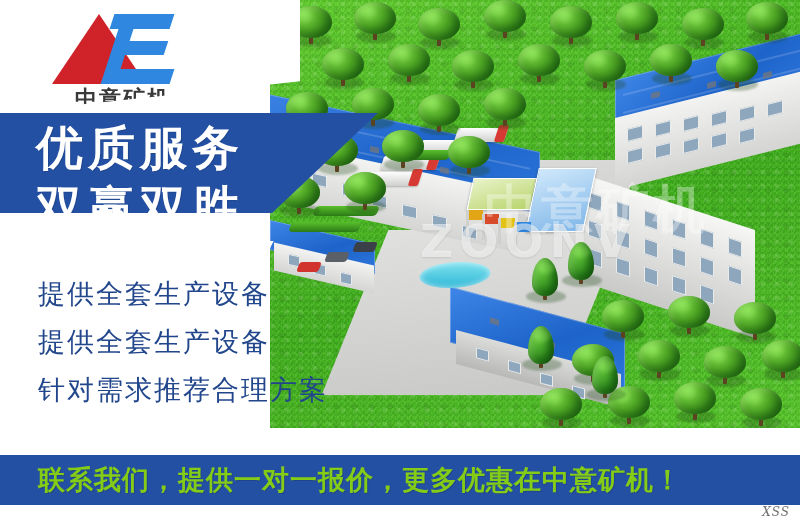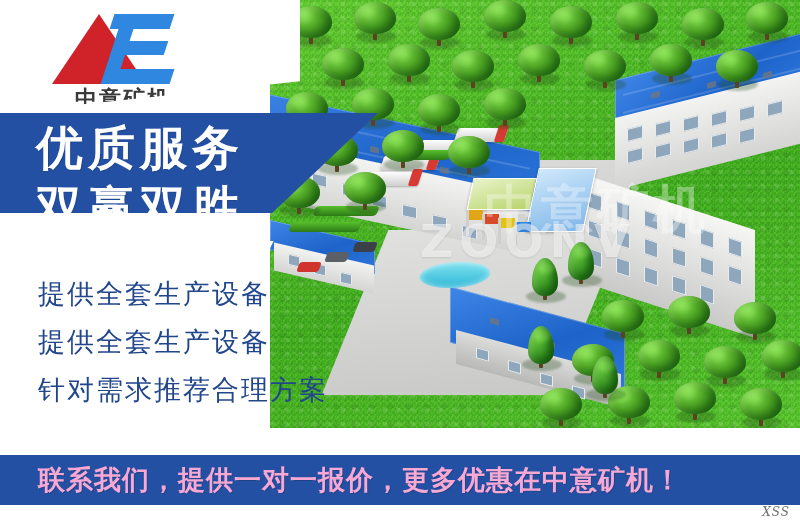--- a/index.html
+++ b/index.html
@@ -101,21 +101,21 @@
   .bullets{position:absolute;left:38px;top:270px;width:340px;}
   .bullets .b{color:#21468b;font-size:27px;line-height:48px;letter-spacing:2px;font-weight:400;
     font-family:"DejaVu Sans","Liberation Sans",sans-serif;white-space:nowrap;}
 
   
   .white-strip{position:absolute;left:0;top:428px;width:800px;height:27px;background:#ffffff;}
 
   
   .footer-band{position:absolute;left:0;top:455px;width:800px;height:50px;background:#2450a4;
     display:flex;align-items:center;}
-  .footer-band .ftxt{color:#f9a8d4;font-size:27px;font-weight:700;letter-spacing:1px;margin-left:38px;
+  .footer-band .ftxt{color:#84cc16;font-size:27px;font-weight:700;letter-spacing:1px;margin-left:38px;
     font-family:Liberation Mono, monospace;text-shadow:1px 1px 0 rgba(0,0,0,.15);}
 
   .wm-corner{position:absolute;right:10px;top:505px;font-style:italic;font-size:12px;color:#6f6f6f;
     font-family:"DejaVu Serif","Liberation Serif",serif;letter-spacing:1px;}
 </style>
 </head>
 <body>
 
 <div id="poster">
 

